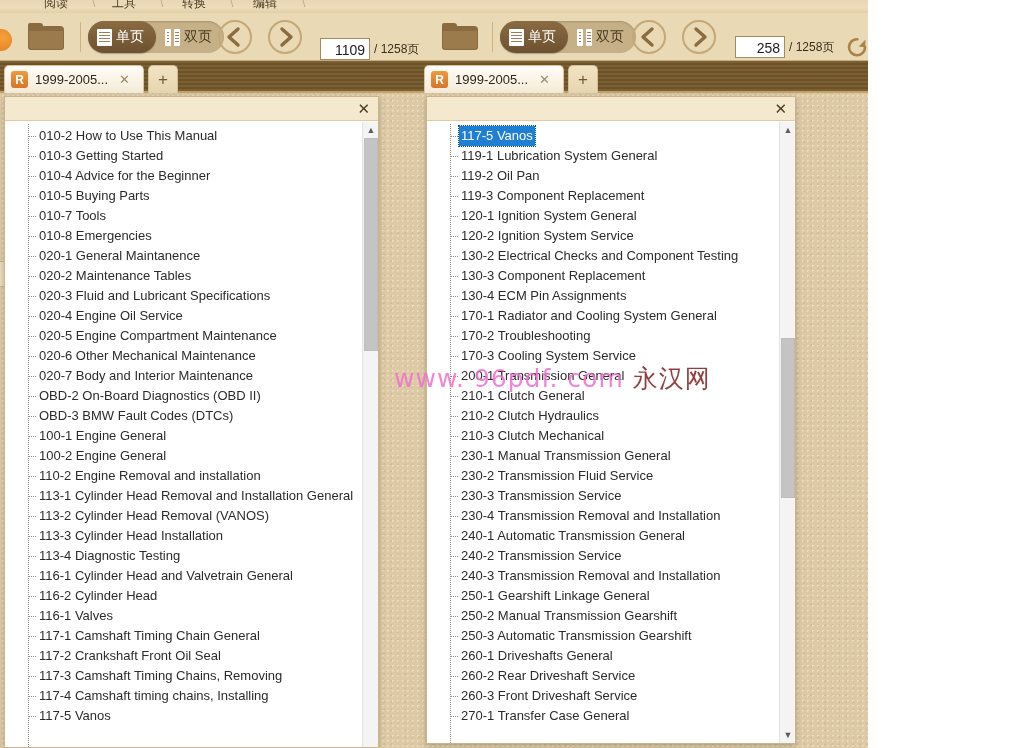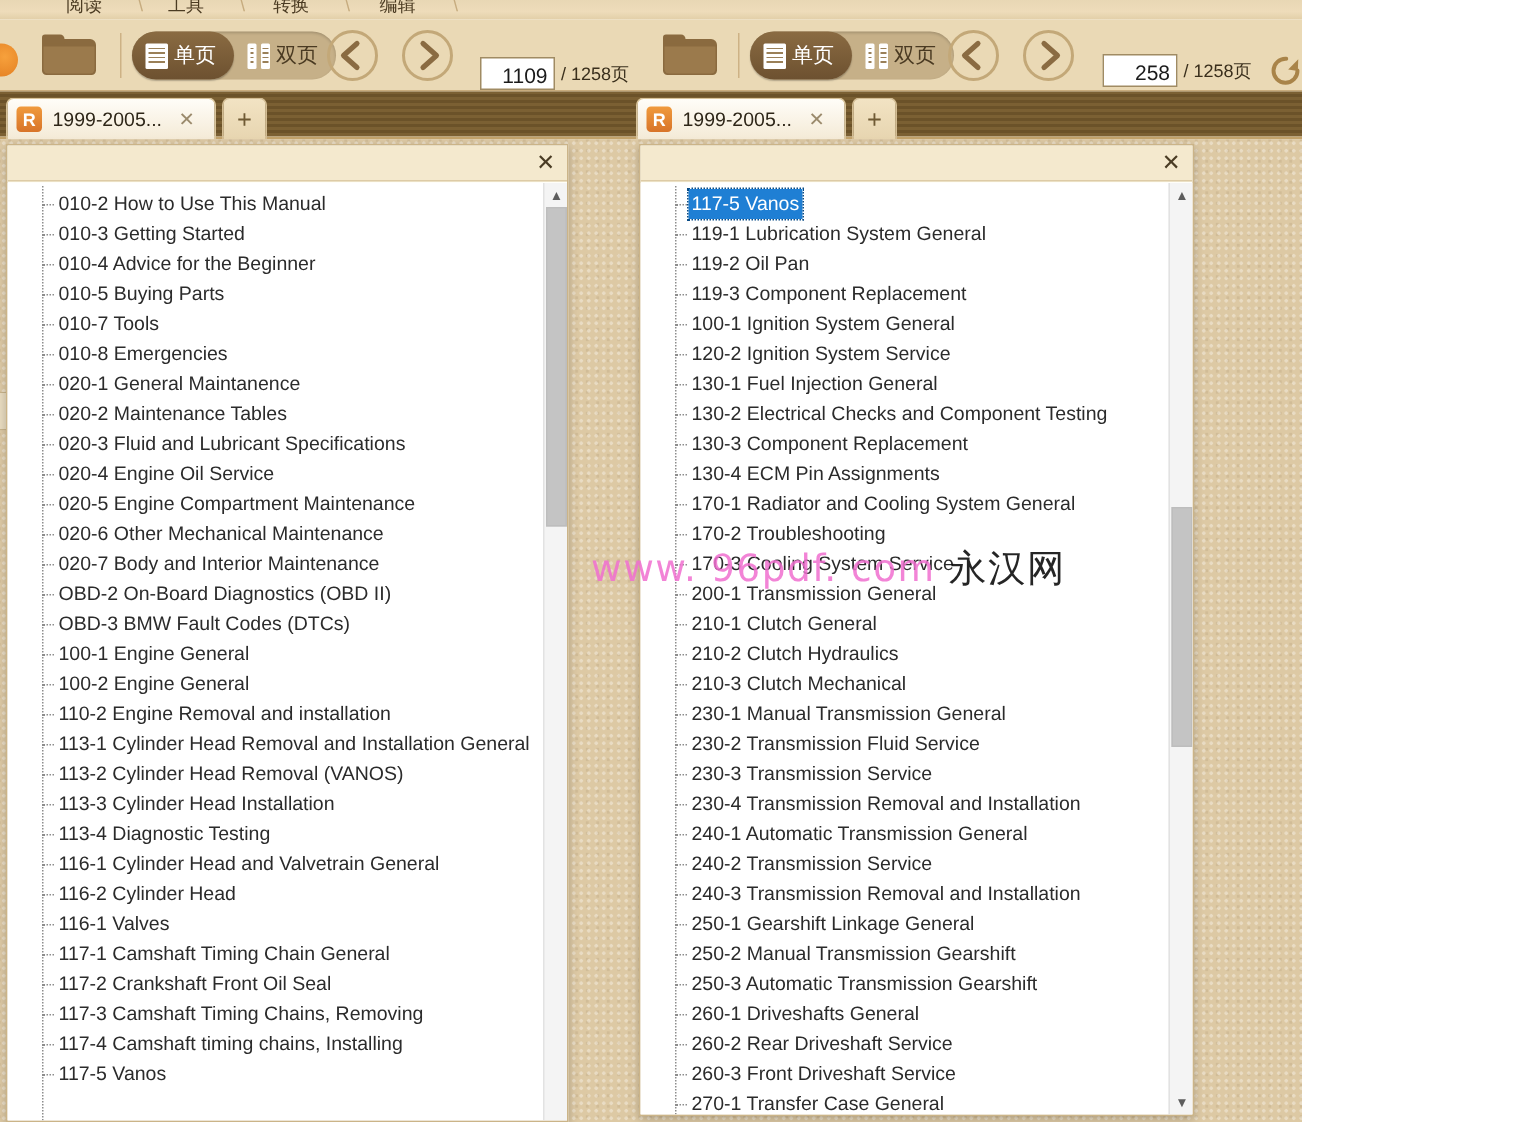--- a/index.html
+++ b/index.html
@@ -244,21 +244,21 @@
   .watermark {
     position: absolute;
     font-size: 25px;
     color: #f06fd0;
     opacity: .85;
     white-space: nowrap;
     font-family: "DejaVu Sans", sans-serif;
     letter-spacing: 1px;
     pointer-events: none;
   }
-  .watermark .cn { color: #000000; }
+  .watermark .cn { color: #7f1d1d; }
 
   
   .slider-handle {
     position: absolute; left: 0; top: 168px;
     width: 7px; height: 26px;
     background: #e9dcc0;
     border: 1px solid #c9b48c;
     border-left: none;
     border-radius: 0 3px 3px 0;
   }
@@ -456,23 +456,22 @@
         <div class="ohead">
           <span class="oclose">✕</span>
         </div>
         <div class="olist">
           <div class="inner" id="right-outline-items">
             <div class="treeline"></div>
           <div class="onode sel"><span class="lbl">117-5 Vanos</span></div>
               <div class="onode"><span class="lbl">119-1 Lubrication System General</span></div>
               <div class="onode"><span class="lbl">119-2 Oil Pan</span></div>
               <div class="onode"><span class="lbl">119-3 Component Replacement</span></div>
-              <div class="onode"><span class="lbl">100-1 Ignition System General</span></div>
+              <div class="onode"><span class="lbl">120-1 Ignition System General</span></div>
               <div class="onode"><span class="lbl">120-2 Ignition System Service</span></div>
-              <div class="onode"><span class="lbl">130-1 Fuel Injection General</span></div>
               <div class="onode"><span class="lbl">130-2 Electrical Checks and Component Testing</span></div>
               <div class="onode"><span class="lbl">130-3 Component Replacement</span></div>
               <div class="onode"><span class="lbl">130-4 ECM Pin Assignments</span></div>
               <div class="onode"><span class="lbl">170-1 Radiator and Cooling System General</span></div>
               <div class="onode"><span class="lbl">170-2 Troubleshooting</span></div>
               <div class="onode"><span class="lbl">170-3 Cooling System Service</span></div>
               <div class="onode"><span class="lbl">200-1 Transmission General</span></div>
               <div class="onode"><span class="lbl">210-1 Clutch General</span></div>
               <div class="onode"><span class="lbl">210-2 Clutch Hydraulics</span></div>
               <div class="onode"><span class="lbl">210-3 Clutch Mechanical</span></div>

